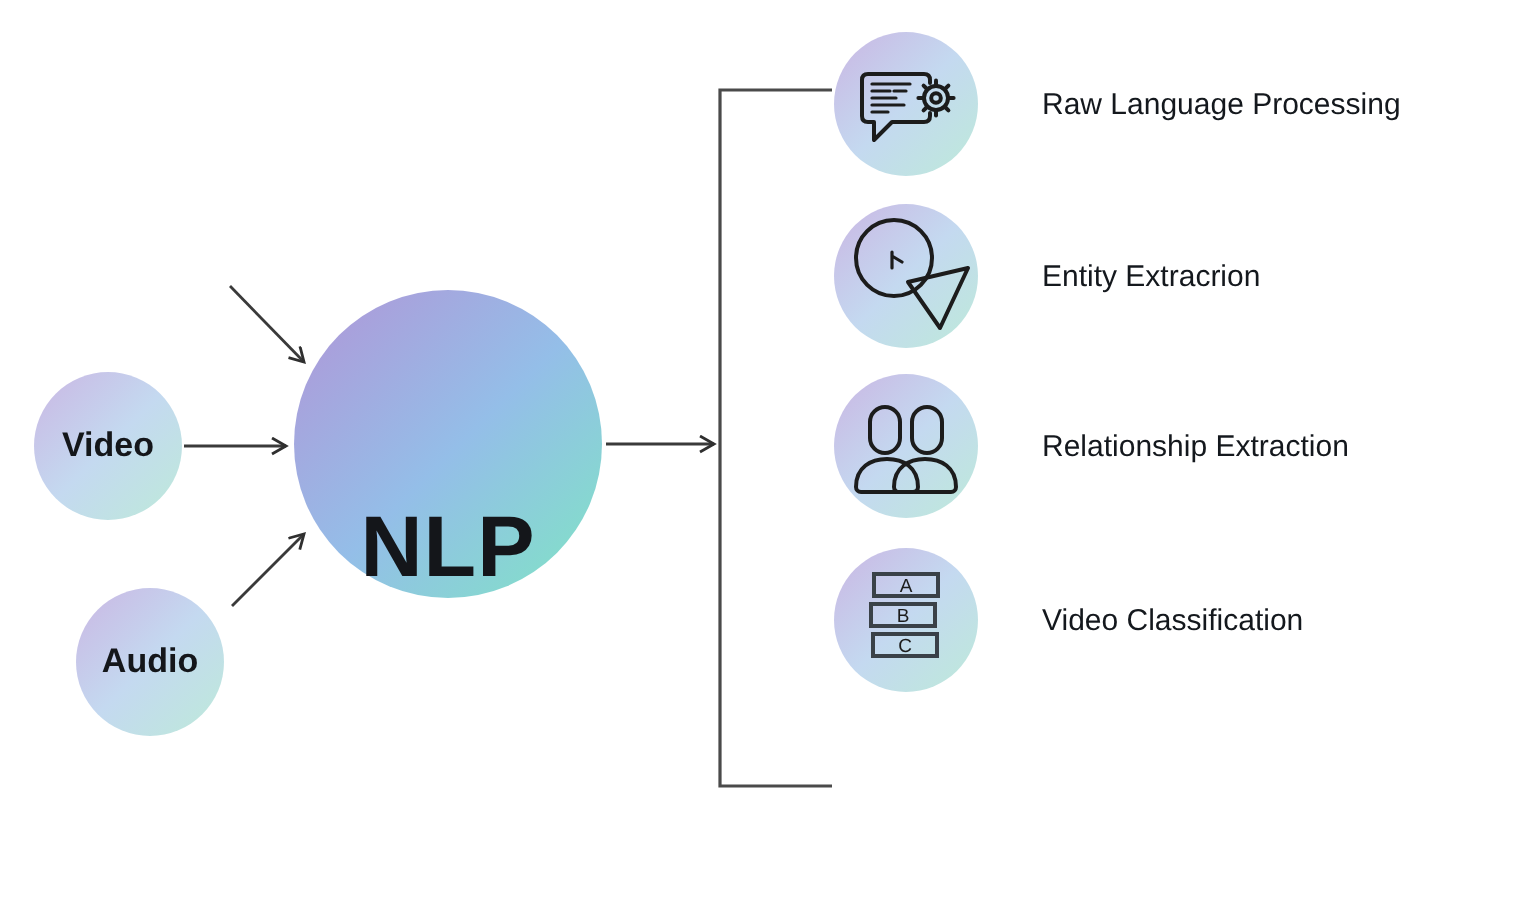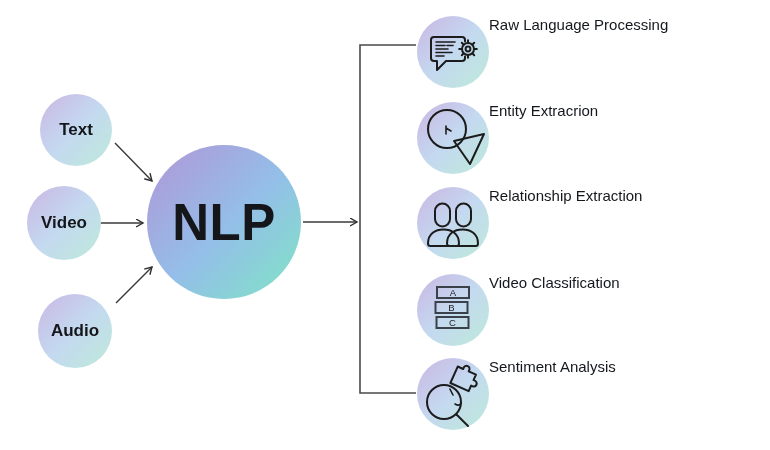--- a/index.html
+++ b/index.html
@@ -12,25 +12,25 @@
     position:absolute;border-radius:50%;
     display:flex;align-items:center;justify-content:center;
     color:#14161a;font-weight:700;
   }
   .node.small{
     background:linear-gradient(135deg,#cab6e3 0%,#c4d9f0 50%,#bdead9 100%);
     font-size:17px;
   }
   .node.big{
     background:linear-gradient(135deg,#b195d7 0%,#94bee8 52%,#7fe5c4 100%);
-    font-size:51px;letter-spacing:.5px;
+    font-size:43px;letter-spacing:.5px;align-items:flex-end;
   }
   .out-row{
     position:absolute;left:417px;height:72px;
-    display:flex;align-items:flex-start;gap:0;
+    display:flex;align-items:center;gap:32px;
   }
   .out-icon{
     width:72px;height:72px;border-radius:50%;flex:0 0 auto;
     background:linear-gradient(135deg,#cab6e3 0%,#c4d9f0 50%,#bdead9 100%);
     display:flex;align-items:center;justify-content:center;
   }
   .out-label{font-size:15px;font-weight:500;color:#14181d;white-space:nowrap;}
   svg.icon{display:block;}
   .ik{stroke:#1c1c1c;stroke-width:2;fill:none;stroke-linecap:round;stroke-linejoin:round;}
   .ik-thin{stroke:#1c1c1c;stroke-width:1.6;fill:none;stroke-linecap:round;}
@@ -50,24 +50,21 @@
     </defs>
     <g stroke="#3a3a3a" stroke-width="1.4">
       <line x1="115" y1="143" x2="152" y2="181" marker-end="url(#arrow)"></line>
       <line x1="92" y1="223" x2="143" y2="223" marker-end="url(#arrow)"></line>
       <line x1="116" y1="303" x2="152" y2="267" marker-end="url(#arrow)"></line>
       <line x1="303" y1="222" x2="357" y2="222" marker-end="url(#arrow)"></line>
     </g>
     <path d="M416,45 H360 V393 H416" fill="none" stroke="#4a4a4a" stroke-width="1.6"></path>
   </svg>
 
-  <div class="node small" style="left:40px;top:94px;width:72px;height:72px">
-    <span>Text</span>
-  </div>
-  <div class="node small" style="left:27px;top:186px;width:74px;height:74px">
+  <div class="node small" style="left:17px;top:186px;width:74px;height:74px">
     <span>Video</span>
   </div>
   <div class="node small" style="left:38px;top:294px;width:74px;height:74px">
     <span>Audio</span>
   </div>
 
   <div class="node big" style="left:147px;top:145px;width:154px;height:154px">
     <span>NLP</span>
   </div>
 
@@ -130,28 +127,14 @@
         <rect class="box" x="18.5" y="28" width="32" height="11"></rect>
         <rect class="box" x="19.5" y="43" width="32" height="11"></rect>
         <text class="boxletter" x="36" y="21.8" text-anchor="middle">A</text>
         <text class="boxletter" x="34.5" y="36.8" text-anchor="middle">B</text>
         <text class="boxletter" x="35.5" y="51.8" text-anchor="middle">C</text>
       </svg>
     </div>
     <span class="out-label">Video Classification</span>
   </div>
 
-  <div class="out-row" style="top:358px">
-    <div class="out-icon">
-      <svg class="icon" width="72" height="72" viewBox="0 0 72 72">
-        <g transform="translate(37,8) rotate(24 10 11)">
-          <path class="ik" d="M0,4 H6 C5,-2 13,-2 12,4 H20 V10 C26,9 26,17 20,16 V22 H0 Z"></path>
-        </g>
-        <circle class="ik" cx="27" cy="44" r="17"></circle>
-        <line class="ik" x1="39.5" y1="56.5" x2="51" y2="68" stroke-width="2.6"></line>
-        <path class="ik-thin" d="M33,31 L36,37"></path>
-        <path class="ik-thin" d="M38,46 q4,2.5 6,-0.5"></path>
-      </svg>
-    </div>
-    <span class="out-label">Sentiment Analysis</span>
-  </div>
 
 </div>
 
 </body></html>

